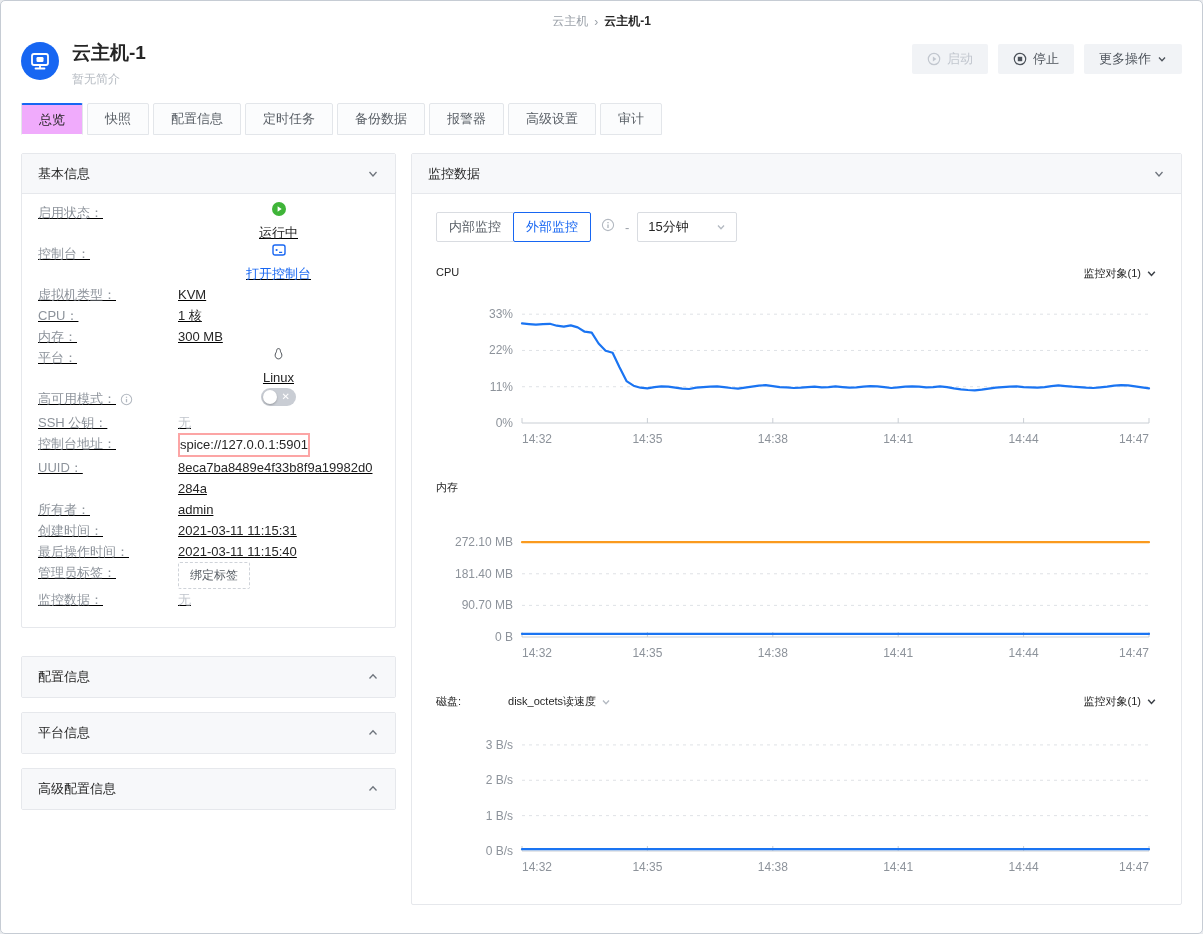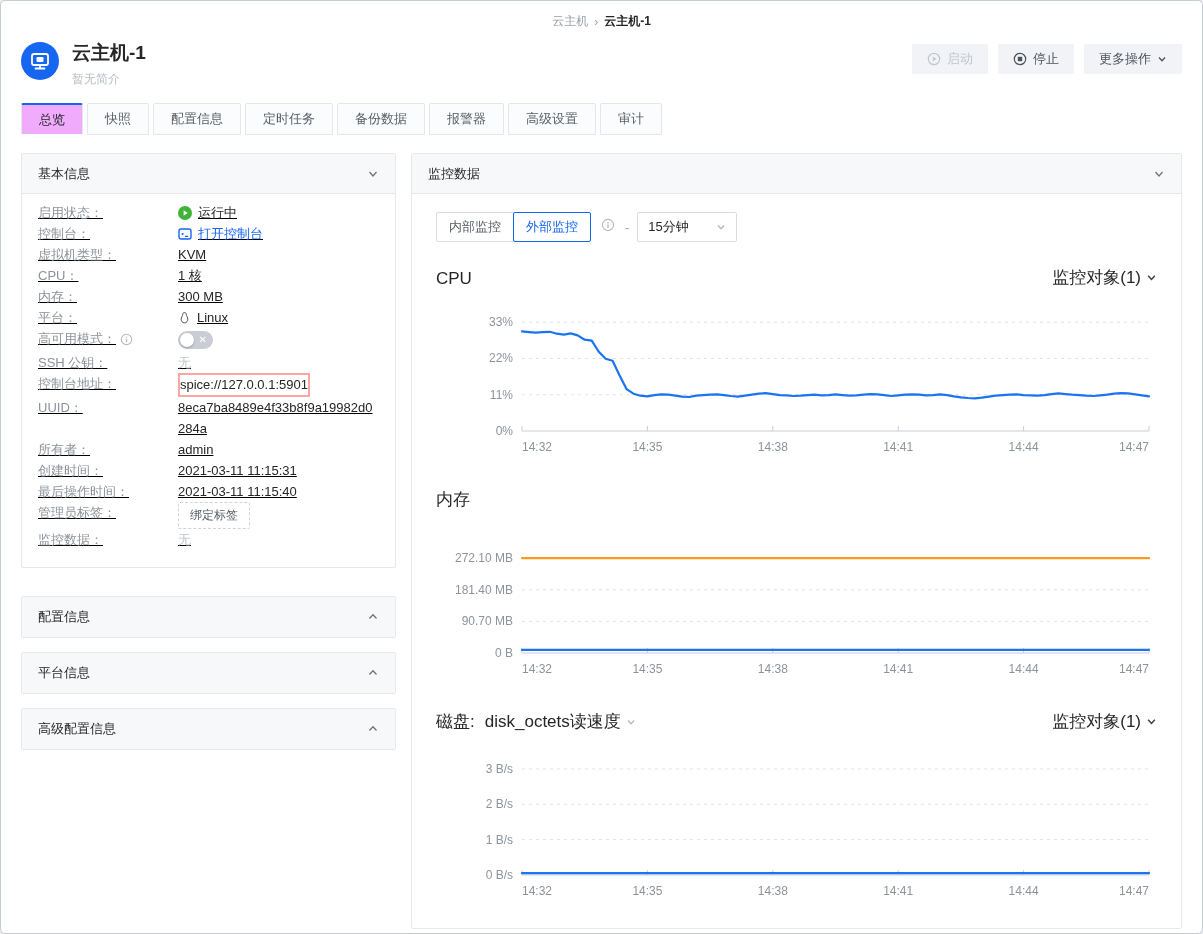--- a/index.html
+++ b/index.html
@@ -43,21 +43,21 @@
   .panel.expanded .panel-header { border-bottom:1px solid #e6e8ec; }
   .collapsed-gap { height:14px; }
   .basic-gap { height:28px; }
   
   .panel-body.basic { padding:8px 0 17px; }
   .krow { display:flex; padding:0 16px; font-size:13px; line-height:21px; min-height:21px;text-decoration:underline; }
   .klabel { width:140px; flex:none; color:#8d939b; display:flex; align-items:flex-start; gap:4px; }
   .klabel .info-ic { margin-top:3px; }
   .kval { flex:1; min-width:0; color:#262626; word-break:break-all; }
   .kval.muted { color:#c0c5cc; }
-  .kval.withicon { display:flex; align-items:center; gap:6px; word-break:normal; }
+  .kval.withicon { display:flex; align-items:center; gap:6px; word-break:normal;flex-direction:column; }
   .kval .link { color:var(--accent); cursor:pointer; }
   .redbox { display:inline-block; border:2px solid #fca5a5; padding:0 0; line-height:20px; }
   .tag-btn { display:inline-block; border:1px dashed #cfd3d9; border-radius:2px; background:#fff;
              padding:2px 11px; font-size:12px; color:#595f66; cursor:pointer; }
   .pill { position:relative; width:35px; height:18px; border-radius:9px; background:#c9cdd4;
           display:inline-block; vertical-align:middle; cursor:pointer; }
   .pill .knob { position:absolute; left:2px; top:2px; width:14px; height:14px; border-radius:50%;
                 background:#fff; box-shadow:0 1px 2px rgba(0,0,0,.25); }
   .pill .x { position:absolute; right:6px; top:1px; font-size:10px; color:#fff; line-height:16px; }
   
@@ -66,21 +66,21 @@
   .seg-item { height:30px; padding:0 12px; display:flex; align-items:center; font-size:13px;
               color:#595f66; background:#fff; border:1px solid #d9dce1; cursor:pointer; }
   .seg-item:first-child { border-radius:2px 0 0 2px; }
   .seg-item.selected { border:1px solid var(--accent); color:var(--accent); border-radius:2px;
                        margin-left:-1px; position:relative; z-index:1; }
   .mtoolbar .info-ic { margin-left:10px; }
   .mtoolbar .dash { margin:0 8px 0 10px; color:#9aa0a8; font-size:13px; }
   .select { height:30px; width:100px; border:1px solid #d9dce1; border-radius:2px; background:#fff;
             display:flex; align-items:center; justify-content:space-between; padding:0 10px;
             font-size:13px; color:#262626; cursor:pointer; }
-  .msection-head { display:flex; align-items:flex-end; padding:24px 24px 0; font-size:17px; color:#262626; }
+  .msection-head { display:flex; align-items:flex-start; padding:24px 24px 0; font-size:11px; color:#262626;gap:37px; }
   .msection-head .metric { margin-left:10px; display:flex; align-items:center; gap:5px; cursor:pointer; }
   .msection-head .right { margin-left:auto; display:flex; align-items:center; gap:5px; cursor:pointer; }
   .chart-wrap { padding:10px 24px 0; }
   .chart-wrap svg { display:block; }
   .monitor-bottom-pad { height:20px; }
 </style>
 </head>
 <body>
 
 <div class="page">

